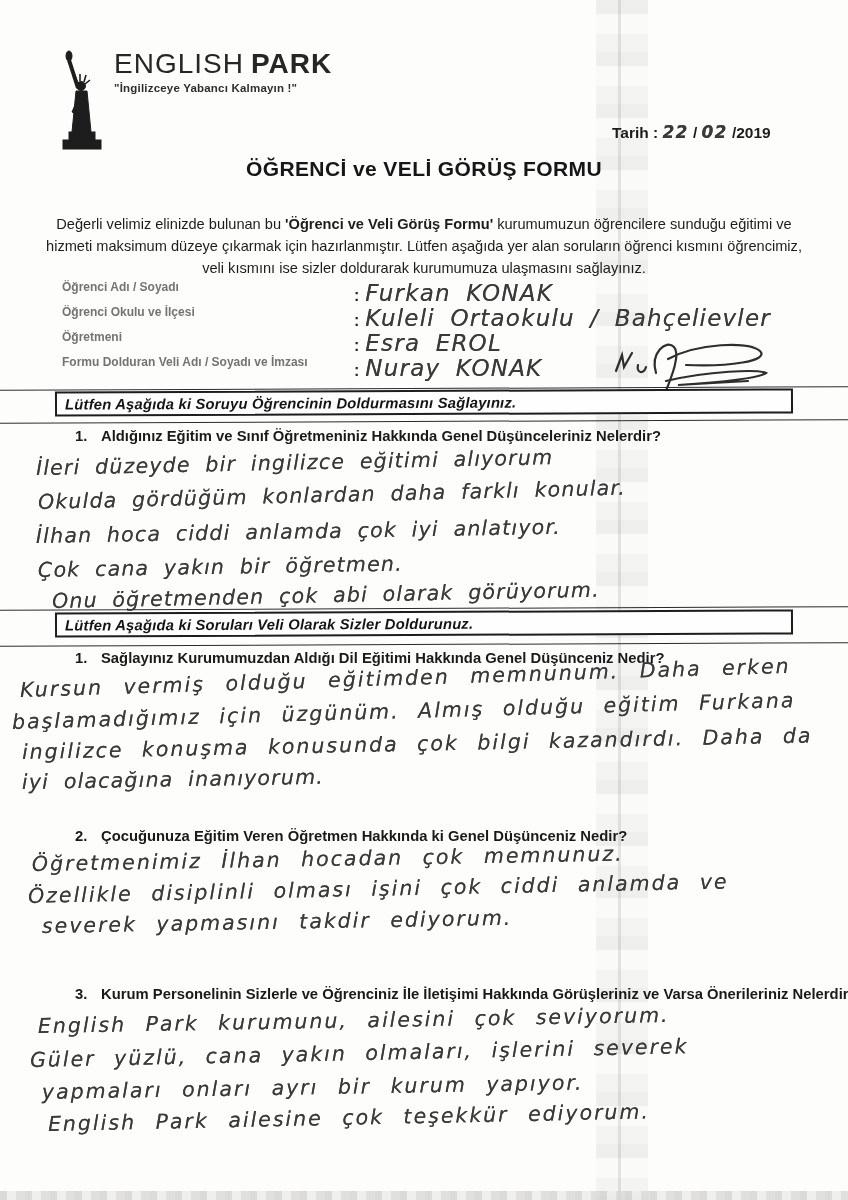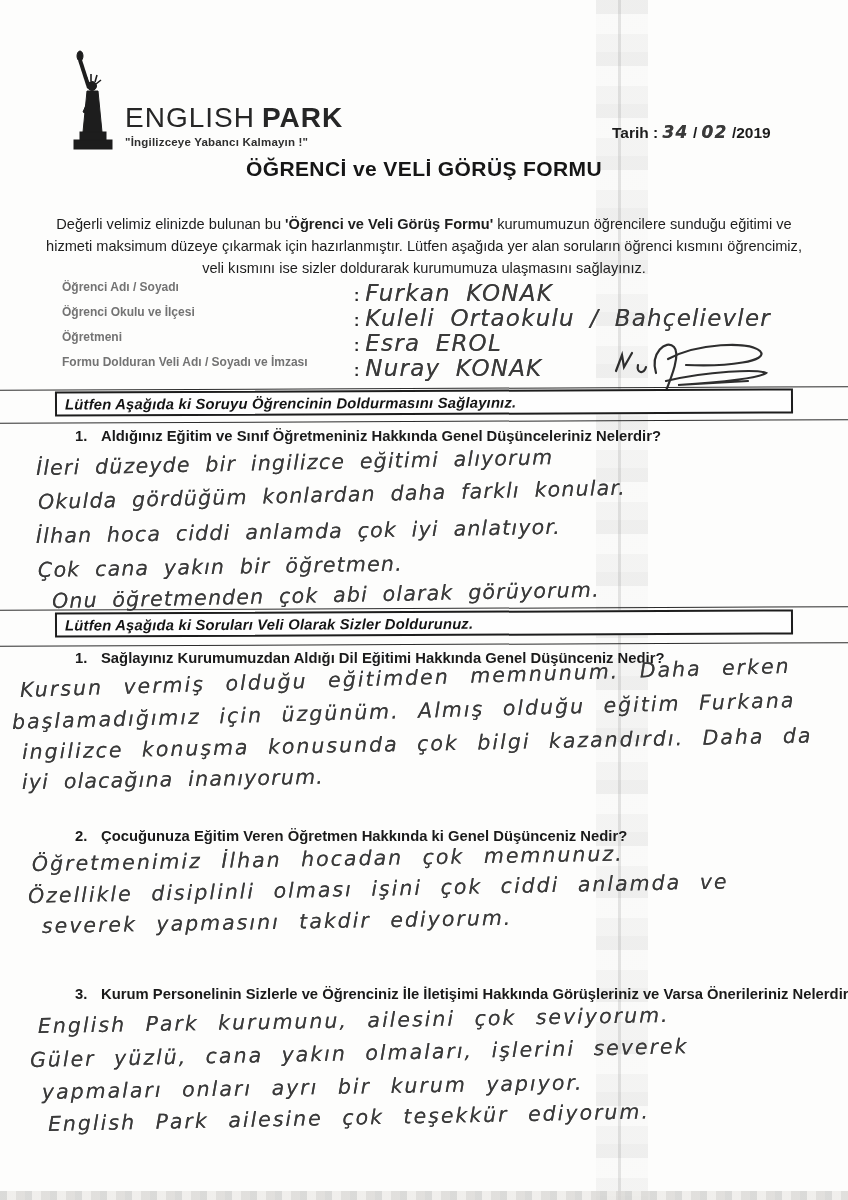--- a/index.html
+++ b/index.html
@@ -24,21 +24,21 @@
   .scan-band-line{
     position:absolute;top:0;left:618px;width:3px;height:1200px;
     background:rgba(120,120,120,.18);pointer-events:none;
   }
   .scan-bottom{
     position:absolute;left:0;bottom:0;width:848px;height:9px;
     background:repeating-linear-gradient(90deg,#cfcfcd 0 7px,#eceae7 7px 16px,#d8d6d3 16px 25px);
     opacity:.75;pointer-events:none;
   }
   
-  .logo{position:absolute;top:50px;left:67px;display:flex;align-items:flex-end;}
+  .logo{position:absolute;top:50px;left:56px;display:flex;}
   .statue{width:52px;height:102px;}
   .logo-textwrap{margin-left:6px;padding-bottom:4px;}
   .brand{font-size:28px;letter-spacing:1px;color:#262626;line-height:1;}
   .brand .first{font-weight:normal;}
   .brand .second{font-weight:bold;margin-left:7px;}
   .slogan{font-size:11.5px;font-weight:bold;color:#2e2e2e;margin-top:4px;letter-spacing:.2px;}
   
   .date-line{position:absolute;top:122px;left:612px;font-size:15.5px;font-weight:bold;color:#1c1c1c;white-space:nowrap;}
   .date-line .hw{font-size:17px;}
   
@@ -102,21 +102,21 @@
     <div class="logo-textwrap">
       <div class="brand">
         <span class="first">ENGLISH</span><span class="second">PARK</span>
       </div>
       <div class="slogan">"İngilizceye Yabancı Kalmayın !"</div>
     </div>
   </div>
 
   <div class="date-line">
     <span>Tarih :</span>
-    <span class="hw">34</span>
+    <span class="hw">22</span>
     <span>/</span>
     <span class="hw">02</span>
     <span>/2019</span>
   </div>
 
   <div class="form-title">ÖĞRENCİ ve VELİ GÖRÜŞ FORMU</div>
 
   <div class="intro">
     <span>Değerli velimiz elinizde bulunan bu </span><b>'Öğrenci ve Veli Görüş Formu'</b><span> kurumumuzun öğrencilere sunduğu eğitimi ve hizmeti maksimum düzeye çıkarmak için hazırlanmıştır. Lütfen aşağıda yer alan soruların öğrenci kısmını öğrencimiz, veli kısmını ise sizler doldurarak kurumumuza ulaşmasını sağlayınız.</span>
   </div>

